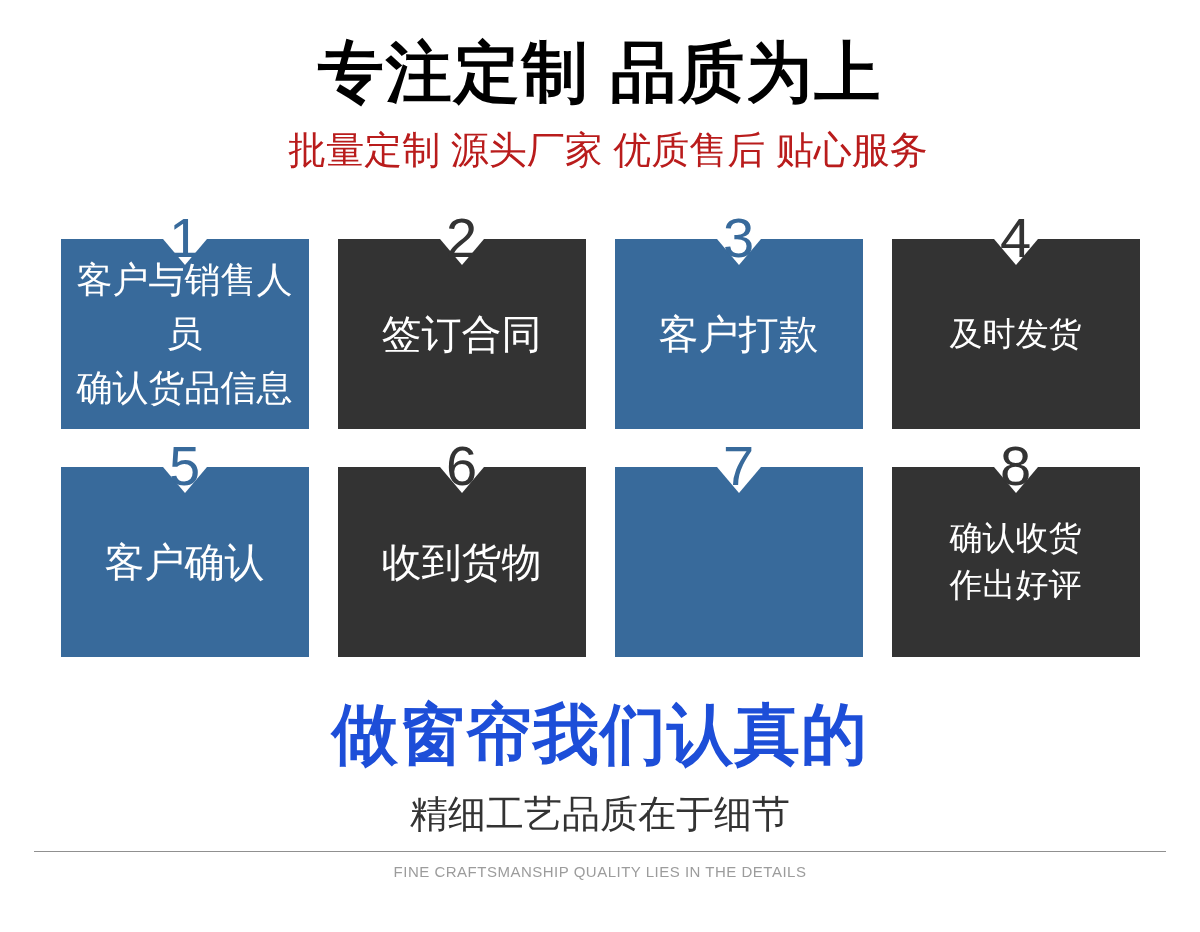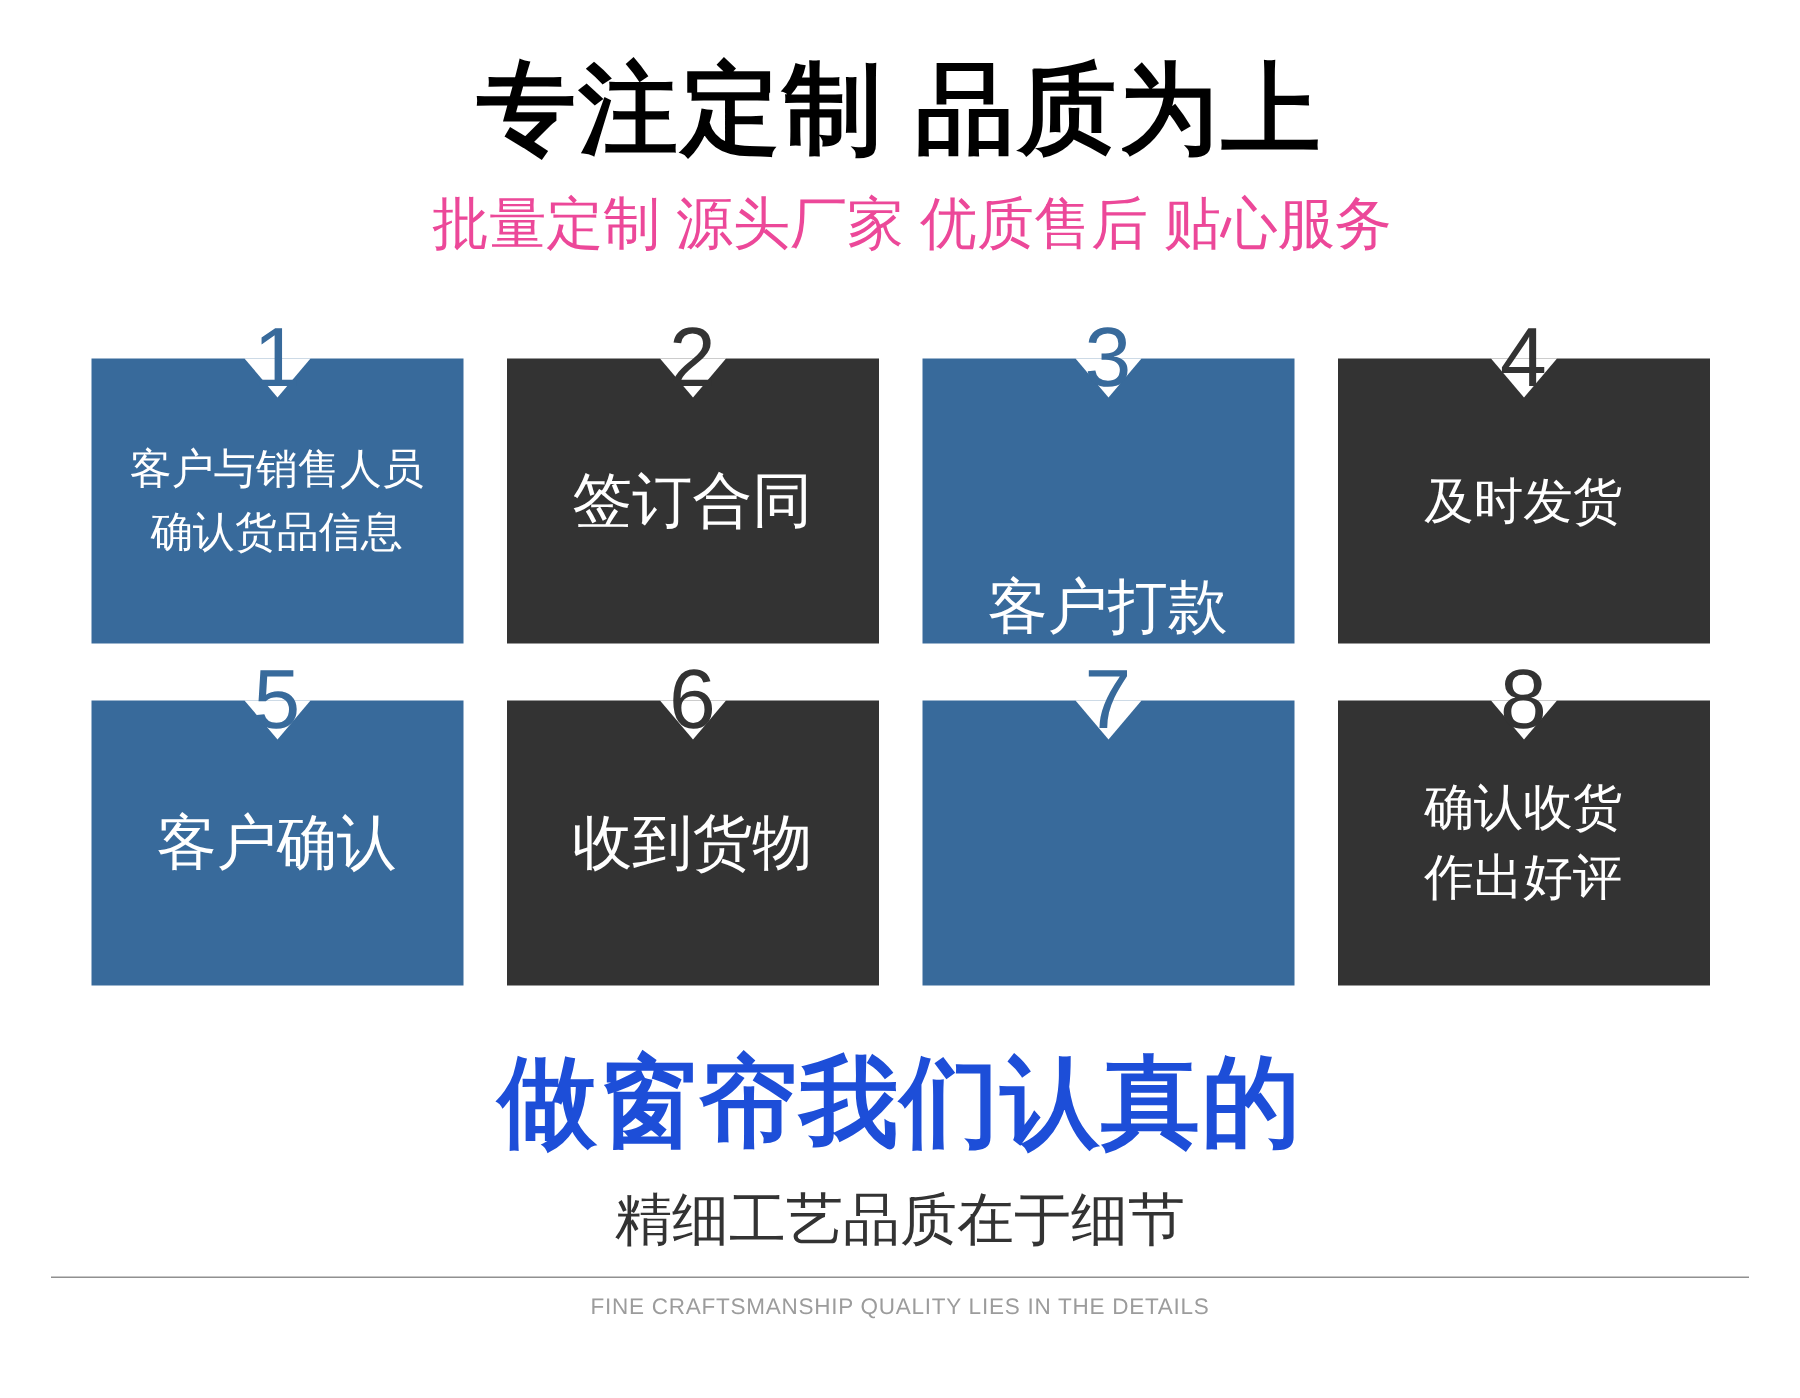--- a/index.html
+++ b/index.html
@@ -24,21 +24,21 @@
     font-weight: bold;
     letter-spacing: 2px;
     color: #3A72A4;
   }
   .sub-title {
     margin-top: 17px;
     text-align: center;
     font-size: 38px;
     line-height: 46px;
     font-weight: normal;
-    color: #ec4899;
+    color: #b91c1c;
     padding-left: 16px;
   }
   .steps {
     display: grid;
     grid-template-columns: repeat(4, 248px);
     column-gap: 29px;
     row-gap: 12px;
     justify-content: center;
     margin-top: 40px;
   }
@@ -76,21 +76,21 @@
     border-top: 26px solid #ffffff;
     z-index: 1;
   }
   .step-text {
     color: #ffffff;
     text-align: center;
     z-index: 1;
   }
   .size-l { font-size: 40px; line-height: 1.2; }
   .size-m { font-size: 33px; line-height: 1.42; }
-  .size-s { font-size: 28px; line-height: 1.5; }
+  .size-s { font-size: 36px; line-height: 1.5; }
   .footer-headline {
     margin-top: 39px;
     text-align: center;
     font-size: 66px;
     line-height: 76px;
     font-weight: bold;
     letter-spacing: 1px;
     color: #333333;
   }
   .footer-subheadline {
@@ -141,21 +141,21 @@
         <span class="notch"></span>
         <div class="step-text size-l" style="color: rgb(255, 255, 255);">
           <div>签订合同</div>
           <div></div>
         </div>
       </div>
     </div>
 
     <div class="step-cell">
       <div class="step-number" style="color: rgb(56, 106, 155);">3</div>
-      <div class="step-box" style="background: rgb(56, 106, 155); align-items: flex-end;">
+      <div class="step-box" style="background: rgb(56, 106, 155);">
         <span class="notch"></span>
         <div class="step-text size-l" style="color: rgb(255, 255, 255);">
           <div>客户打款</div>
           <div></div>
         </div>
       </div>
     </div>
 
     <div class="step-cell">
       <div class="step-number" style="color: rgb(51, 51, 51);">4</div>

